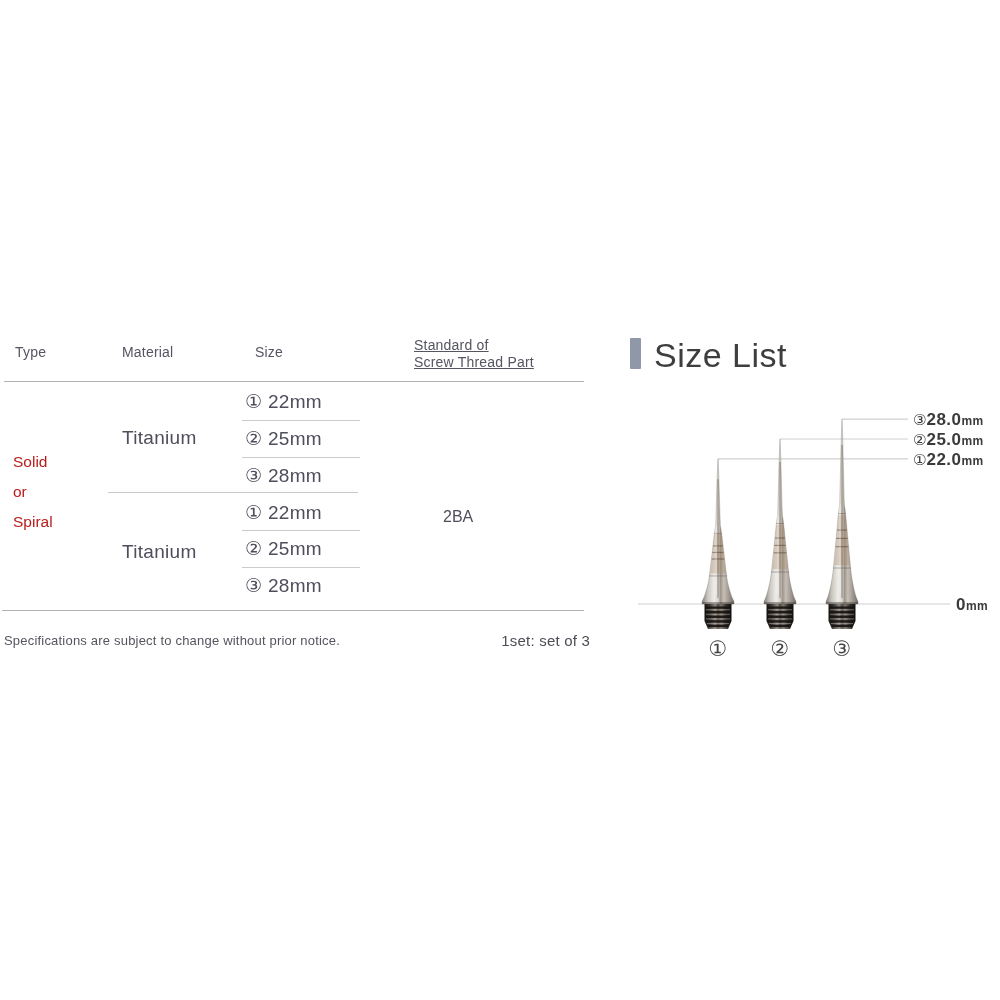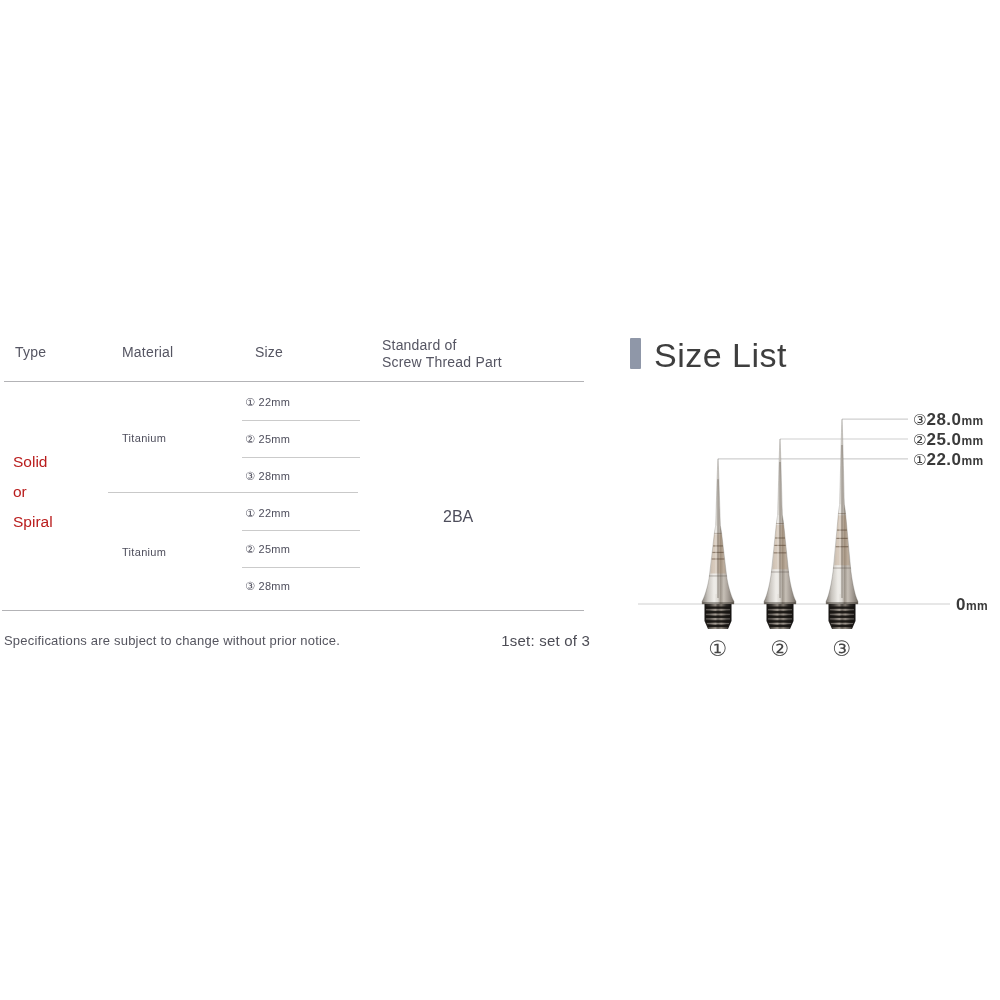--- a/index.html
+++ b/index.html
@@ -3,21 +3,21 @@
 <meta charset="utf-8">
 <style>
   html,body{margin:0;padding:0;background:#fff;}
   body{width:1000px;height:1000px;font-family:"Liberation Sans","DejaVu Sans",sans-serif;}
   .canvas{position:relative;width:1000px;height:1000px;background:#ffffff;overflow:hidden;}
   .abs{position:absolute;}
   .hline{position:absolute;height:1px;background:#cbcbcb;}
   .hline.strong{background:#b3b3b6;}
   .cell{position:absolute;color:#52525f;text-align:left;}
   .th{font-size:14px;line-height:17px;color:#555562;letter-spacing:.2px;}
-  .td{font-size:11px;line-height:20px;letter-spacing:.3px;color:#4e4e5c;}
+  .td{font-size:19px;line-height:20px;letter-spacing:.3px;color:#4e4e5c;}
   .type-col{line-height:30px;font-size:15.5px;color:#b91c1c;}
   .standard{font-size:16px;color:#4e4e5c;}
   .footnote{position:absolute;font-size:13px;color:#55555f;letter-spacing:.2px;}
   .setnote{position:absolute;font-size:15px;color:#4c4c55;text-align:right;letter-spacing:.2px;}
   .accent-bar{position:absolute;width:11px;height:31px;background:#8f97a8;border-radius:1px;}
   .sl-title{position:absolute;font-size:34px;color:#3e3e3e;letter-spacing:.5px;}
   .meas{position:absolute;display:flex;align-items:baseline;color:#3a3a3a;white-space:nowrap;}
   .meas .circ{font-size:15px;font-weight:400;}
   .meas .val{font-size:17px;font-weight:700;letter-spacing:.5px;}
   .meas .unit{font-size:12px;font-weight:700;letter-spacing:.3px;}
@@ -26,21 +26,21 @@
 </style>
 </head>
 <body>
 
 <div class="canvas">
 
   <div>
     <div class="cell th" style="left:15px;top:344px;width:80px;">Type</div>
     <div class="cell th" style="left:122px;top:344px;width:100px;">Material</div>
     <div class="cell th" style="left:255px;top:344px;width:90px;">Size</div>
-    <div class="cell th" style="left:382px;top:337px;width:170px;">
+    <div class="cell th" style="left:414px;top:337px;width:170px;text-decoration:underline;">
       <div>Standard of</div>
       <div>Screw Thread Part</div>
     </div>
 
     <div class="hline strong" style="left:4px;top:381px;width:580px;"></div>
 
     <div class="cell type-col" style="left:13px;top:447px;width:80px;">
       <div>Solid</div>
       <div>or</div>
       <div>Spiral</div>

